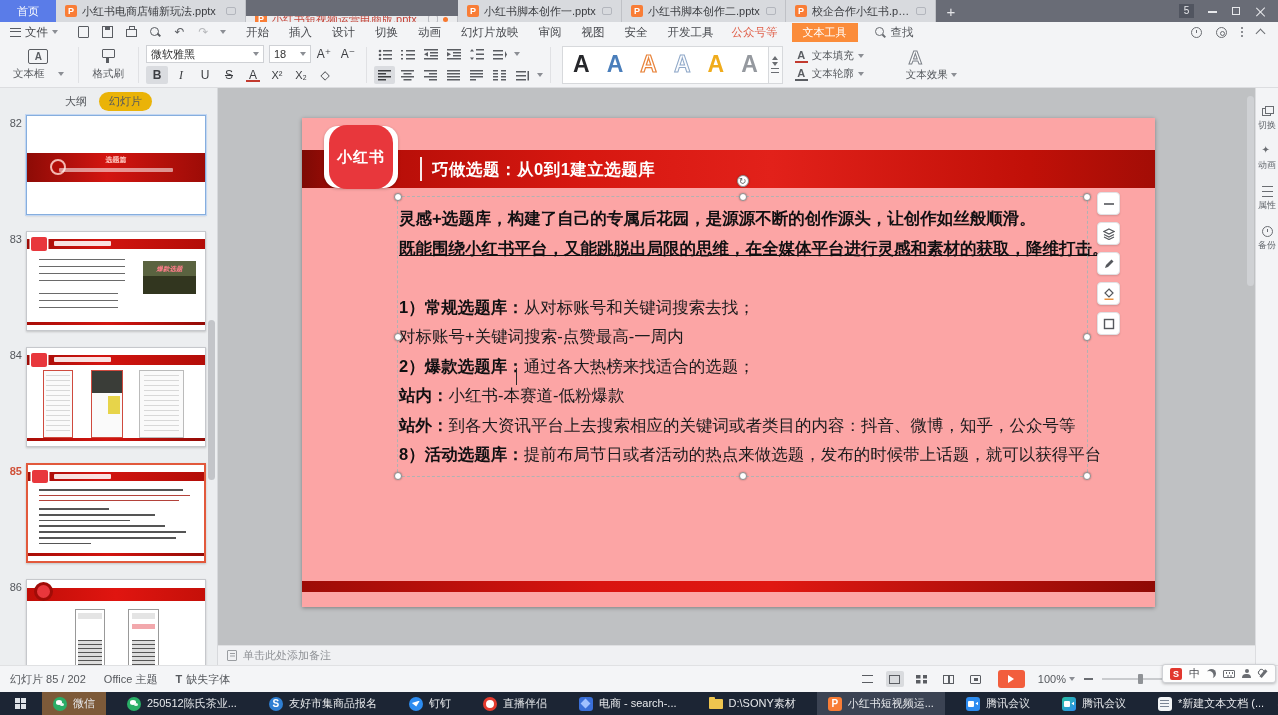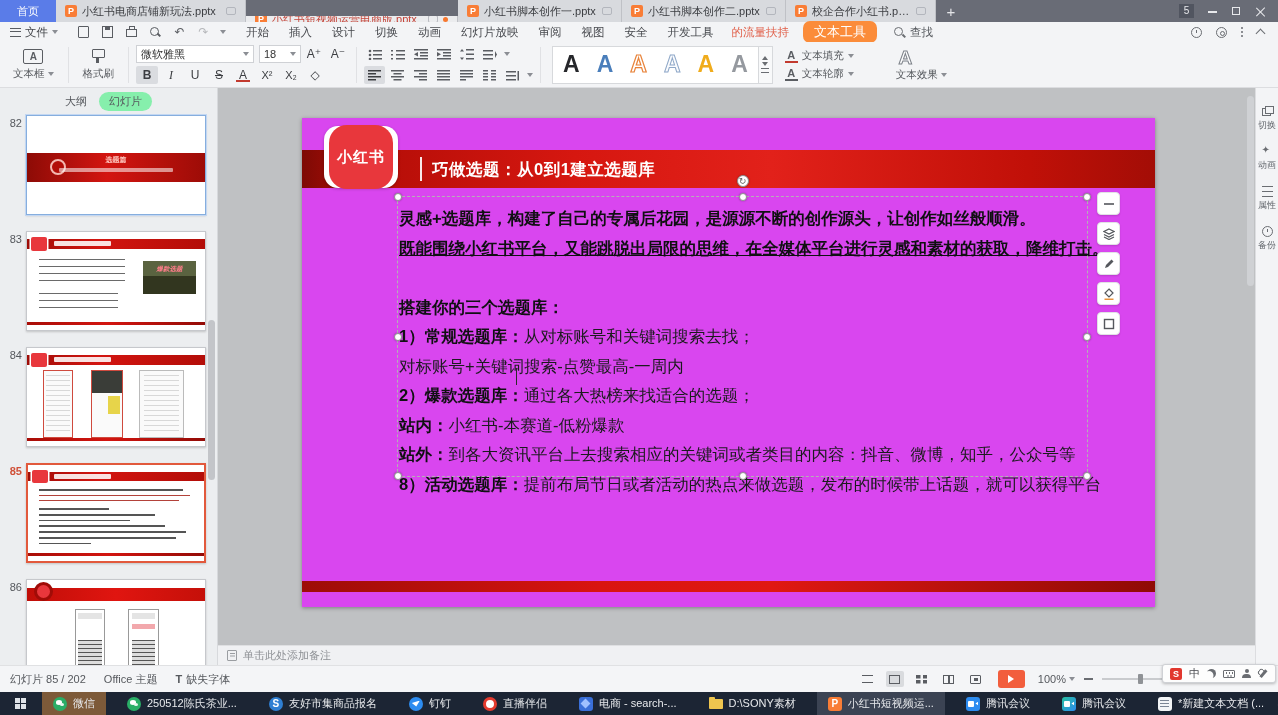--- a/index.html
+++ b/index.html
@@ -37,21 +37,21 @@
   .qa-rect::before{content:"";position:absolute;inset:1px 2px;border:1.2px solid #5a5d62;border-radius:1px;}
   .qa-save::before{content:"";position:absolute;inset:1px 2px;border:1.2px solid #5a5d62;}
   .qa-save::after{content:"";position:absolute;left:5px;top:1px;width:5px;height:4px;background:#5a5d62;}
   .qa-print::before{content:"";position:absolute;left:2px;right:2px;top:4px;bottom:2px;border:1.2px solid #5a5d62;}
   .qa-print::after{content:"";position:absolute;left:4.5px;right:4.5px;top:1px;height:3px;border:1.2px solid #5a5d62;border-bottom:none;}
   .qa-prev::before{content:"";position:absolute;left:2px;top:2px;width:7px;height:7px;border:1.4px solid #5a5d62;border-radius:50%;}
   .qa-prev::after{content:"";position:absolute;left:9px;top:9px;width:4px;height:1.6px;background:#5a5d62;transform:rotate(45deg);}
   .qa.dis{opacity:.4;}
   .menu-item{padding:0 10px;flex:none;}
   .draw-tools{color:#e0604a;padding:0 8px;flex:none;}
-  .text-tools{background:#fb8c3a;color:#fff;border-radius:7px;padding:2px 11px;font-size:13px;margin:0 6px;flex:none;}
+  .text-tools{background:#fb8c3a;color:#fff;border-radius:0;padding:2px 11px;font-size:11px;margin:0 6px;flex:none;}
   .find{display:flex;align-items:center;gap:5px;margin-left:10px;color:#55585d;flex:none;}
   .mag{width:12px;height:12px;position:relative;}
   .mag::before{content:"";position:absolute;left:1px;top:1px;width:7px;height:7px;border:1.4px solid #6a6d72;border-radius:50%;}
   .mag::after{content:"";position:absolute;left:8.5px;top:8.5px;width:4px;height:1.6px;background:#6a6d72;transform:rotate(45deg);}
   .mb-right{margin-left:auto;display:flex;align-items:center;gap:14px;padding-right:14px;color:#6a6d72;}
   .i-clockc{width:11px;height:11px;border:1.3px solid #6a6d72;border-radius:50%;position:relative;}
   .i-clockc::before{content:"";position:absolute;left:4px;top:2px;width:1.3px;height:3.5px;background:#6a6d72;}
   .i-gear{width:11px;height:11px;border:1.3px solid #6a6d72;border-radius:50%;position:relative;}
   .i-gear::before{content:"";position:absolute;left:3px;top:3px;width:3px;height:3px;border:1.2px solid #6a6d72;border-radius:50%;}
   .i-dots{width:2.4px;height:2.4px;background:#6a6d72;border-radius:50%;box-shadow:0 -4px 0 #6a6d72,0 4px 0 #6a6d72;}
@@ -95,21 +95,21 @@
   .fx-row{display:flex;align-items:center;gap:4px;}
   .fx-a{width:13px;height:13px;font:bold 11px/12px "Liberation Sans",sans-serif;text-align:center;color:#5a5d62;position:relative;}
   .fx-a::after{content:"";position:absolute;left:0;right:0;bottom:-1px;height:2.2px;background:#c23a2f;}
   .fx-a2::after{background:#5a5d62;}
   .fx-big{display:flex;flex-direction:column;align-items:center;gap:1px;font-size:10.5px;color:#55585d;}
   .fx-bigA{font-size:19px;font-weight:bold;color:#fdfdfe;-webkit-text-stroke:1px #7d8289;line-height:1;}
 
   
   .thumb-panel{position:absolute;left:0;top:88px;width:218px;bottom:50px;background:#eceef0;border-right:1px solid #d7d9dc;overflow:hidden;}
   .panel-tabs{height:26px;display:flex;align-items:center;justify-content:center;gap:12px;font-size:11px;color:#55585d;}
-  .pill{background:#86efac;border-radius:10px;padding:2px 10px;}
+  .pill{background:#eab308;border-radius:10px;padding:2px 10px;}
   .thumbs{position:absolute;left:0;top:26px;right:0;bottom:0;}
   .thumb-row{position:absolute;left:0;width:100%;}
   .tnum{position:absolute;left:4px;top:2px;width:18px;text-align:right;font-size:11px;color:#55585d;}
   .tnum.sel{color:#d05038;font-weight:bold;}
   .thumb{position:absolute;left:26px;top:0;width:180px;height:100px;background:#fff;border:1px solid #c6c8cc;box-shadow:0 1px 2px rgba(0,0,0,.18);}
   .thumb.focus82{border:1px solid #86aede;box-shadow:0 0 0 1px #c3d7f2,0 1px 2px rgba(0,0,0,.18);}
   .thumb.selected{border:2px solid #e2593c;}
   .panel-sb{position:absolute;right:2px;top:232px;width:7px;height:160px;background:#c3c5c9;border-radius:4px;}
   
   .mini{position:relative;width:100%;height:100%;overflow:hidden;background:#fff;}
@@ -134,21 +134,21 @@
   .m-ph86{position:absolute;top:30%;height:64%;width:17%;background:#fff;border:1px solid #999;}
   .m-ph86 .hd{position:absolute;left:8%;top:5%;width:84%;height:10%;background:#e4e4e4;}
   .m-ph86 .tbl{position:absolute;left:8%;bottom:4%;width:84%;height:48%;background:repeating-linear-gradient(to bottom,#555 0 1.2px,#ddd 1.2px 4px);}
   .m-ph86 .pink{position:absolute;left:8%;top:22%;width:84%;height:8%;background:#f2a8ac;}
   .m85-line{position:absolute;height:1.6px;background:#555;}
   .m85-red{background:#b3423a;}
 
   
   .canvas{position:absolute;left:218px;top:88px;right:23px;bottom:70px;background:#bfc1c3;overflow:hidden;}
   .canvas-sb{position:absolute;right:1px;top:8px;width:7px;height:190px;background:#cfd1d4;border-radius:4px;}
-  .slide{position:absolute;left:84px;top:30px;width:853px;height:489px;background:#d946ef;box-shadow:0 1px 4px rgba(0,0,0,.35);}
+  .slide{position:absolute;left:84px;top:30px;width:853px;height:489px;background:#fca5a5;box-shadow:0 1px 4px rgba(0,0,0,.35);}
   .banner{position:absolute;left:0;top:32px;height:38px;width:100%;
     background:linear-gradient(90deg,#7e0a05 0,#b30d07 7%,#d61710 32%,#e2211a 55%,#c11008 85%,#a30d06 100%);}
   .banner-sep{position:absolute;left:118px;top:7px;bottom:7px;width:2px;background:rgba(255,255,255,.9);}
   .banner-title{position:absolute;left:130px;top:0;line-height:38px;color:#fff;font-weight:bold;font-size:16.5px;letter-spacing:.5px;white-space:nowrap;}
   .logo-card{position:absolute;left:22px;top:8px;width:74px;height:62px;background:#fff;border-radius:14px;box-shadow:0 1px 3px rgba(0,0,0,.25);display:flex;align-items:center;justify-content:center;}
   .logo-red{width:64px;height:64px;background:#e8373c;border-radius:18px;color:#fff;font-weight:bold;font-size:15px;display:flex;align-items:center;justify-content:center;letter-spacing:1px;}
   .slide-bottom{position:absolute;left:0;bottom:15px;height:11px;width:100%;background:linear-gradient(90deg,#9d0c07,#d91410 35%,#e01812 55%,#8f0a05 100%);}
   .body-text{position:absolute;left:97px;top:86px;width:712px;font-size:16.5px;line-height:29.5px;color:#1b1b1d;}
   .line{white-space:nowrap;}
   .line.blank::before{content:"\00a0";}
@@ -322,38 +322,38 @@
         <span class="menu-item">插入</span>
         <span class="menu-item">设计</span>
         <span class="menu-item">切换</span>
         <span class="menu-item">动画</span>
         <span class="menu-item">幻灯片放映</span>
         <span class="menu-item">审阅</span>
         <span class="menu-item">视图</span>
         <span class="menu-item">安全</span>
         <span class="menu-item">开发工具</span>
       </div>
-    <div class="draw-tools">的流量扶持</div>
+    <div class="draw-tools">公众号等</div>
     <div class="text-tools">文本工具</div>
     <div class="find">
       <span class="mag"></span>
       <span>查找</span>
     </div>
     <div class="mb-right">
       <span class="i-clockc"></span>
       <span class="i-gear"></span>
       <span class="i-dots"></span>
       <span class="i-chup"></span>
     </div>
   </div>
 
   <div class="ribbon">
     <div class="rb-big">
       <span class="tb-icon">A</span>
-      <span style="display:flex;align-items:center;gap:3px;">
+      <span style="display:flex;align-items:center;gap:13px;">
         <span>文本框</span>
         <span class="caret"></span>
       </span>
     </div>
     <div class="vsep"></div>
     <div class="rb-big">
       <span class="brush-icon"></span>
       <span>格式刷</span>
     </div>
     <div class="vsep"></div>
@@ -678,21 +678,20 @@
         <span class="banner-title">巧做选题：从0到1建立选题库</span>
       </div>
       <div class="logo-card">
         <div class="logo-red">小红书</div>
       </div>
 
       <div class="body-text" id="bodyText">
           <div class="line"><span class="seg b">灵感+选题库，构建了自己的专属后花园，是源源不断的创作源头，让创作如丝般顺滑。</span></div>
           <div class="line"><span class="seg b u">既能围绕小红书平台，又能跳脱出局限的思维，在全媒体平台进行灵感和素材的获取，降维打击。</span></div>
           <div class="line blank"></div>
-          <div class="line"><span class="seg b">搭建你的三个选题库：</span></div>
           <div class="line"><span class="seg b">1）常规选题库：</span><span class="seg">从对标账号和关键词搜索去找；</span></div>
           <div class="line"><span class="seg">对标账号+关键词搜索-点赞最高-一周内</span></div>
           <div class="line"><span class="seg b">2）爆款选题库：</span><span class="seg">通过各大热榜来找适合的选题；</span></div>
           <div class="line"><span class="seg b">站内：</span><span class="seg">小红书-本赛道-低粉爆款</span></div>
           <div class="line"><span class="seg b">站外：</span><span class="seg">到各大资讯平台上去搜索相应的关键词或者类目的内容：抖音、微博，知乎，公众号等</span></div>
           <div class="line"><span class="seg b">8）活动选题库：</span><span class="seg">提前布局节日或者活动的热点来做选题，发布的时候带上话题，就可以获得平台</span></div>
         </div>
 
       <div class="selbox">
         <span class="rotate-handle">↻</span>

